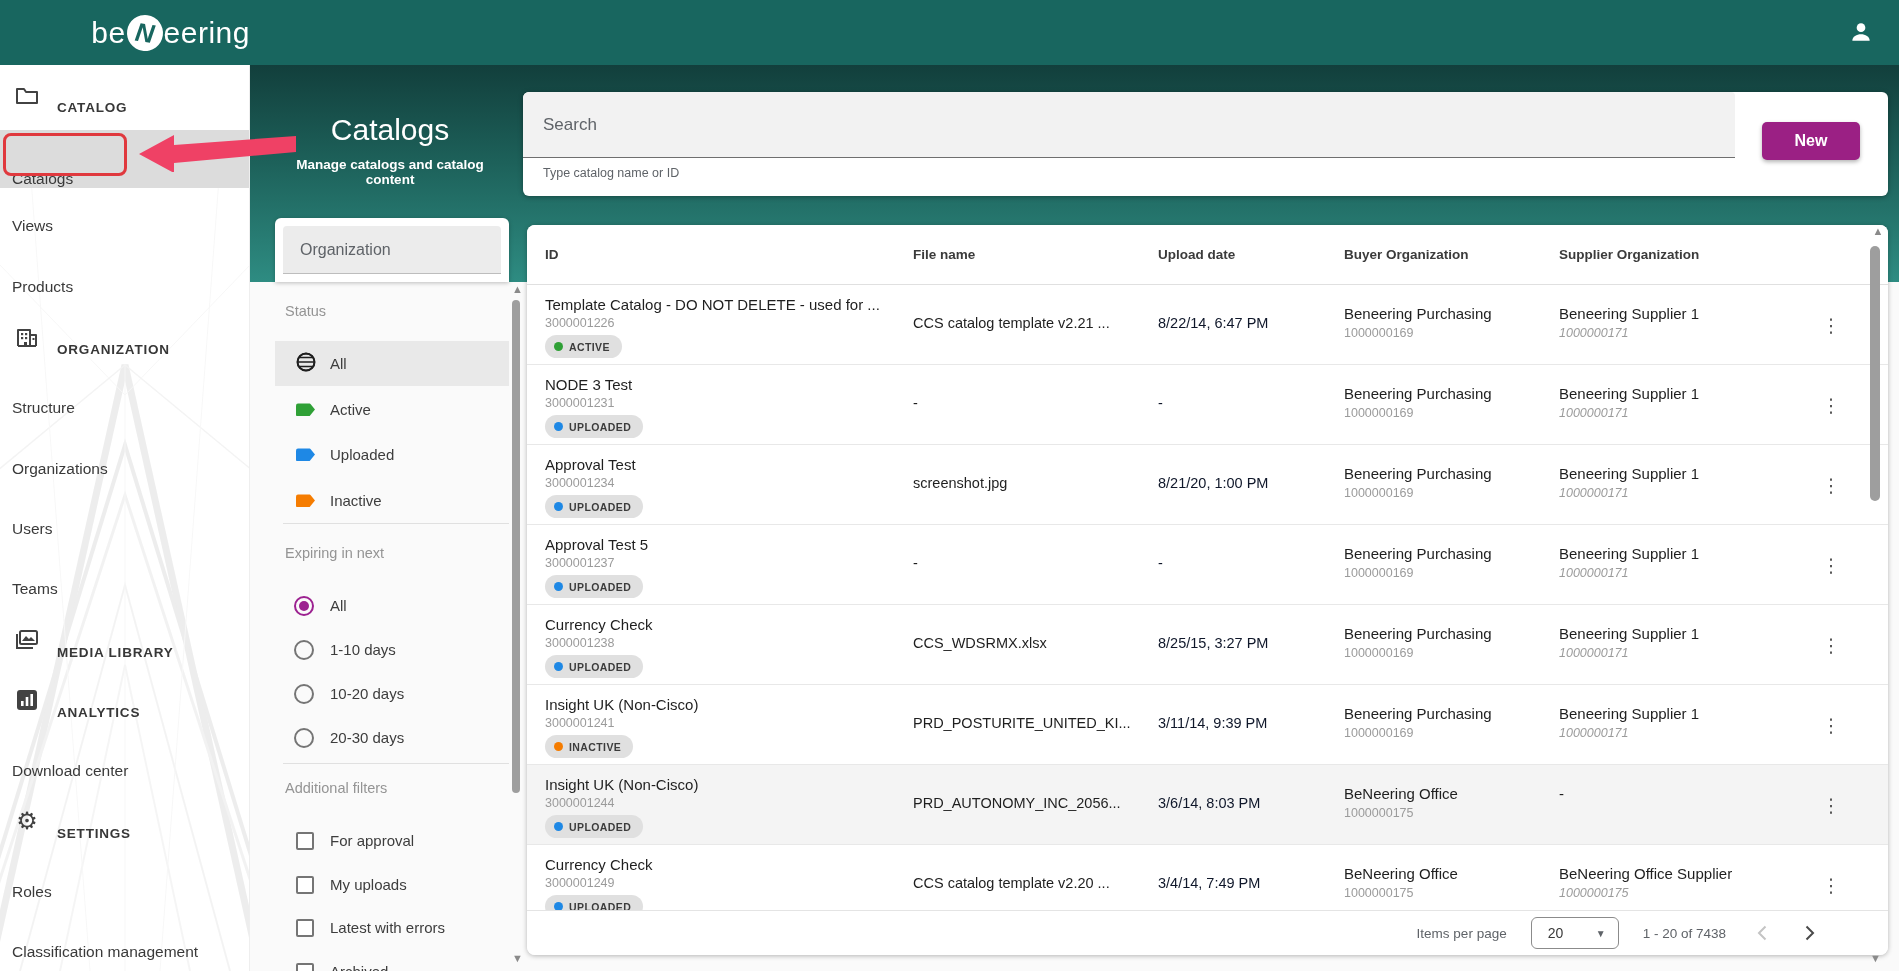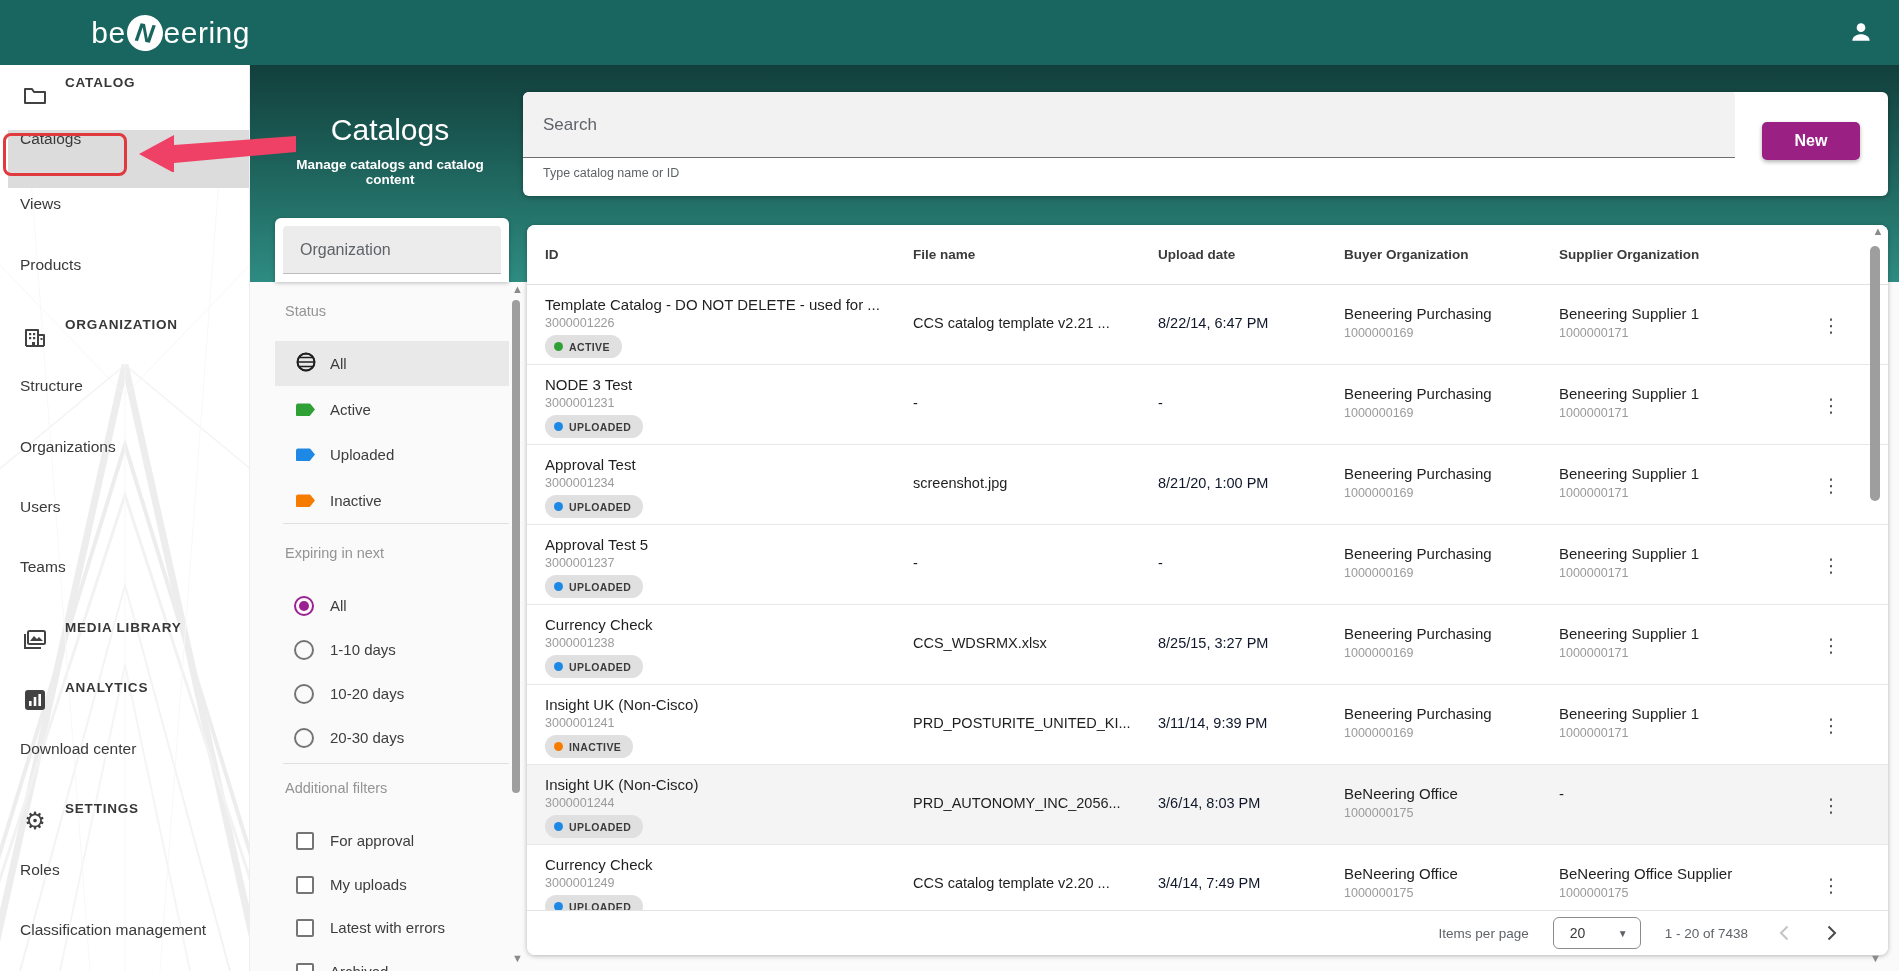--- a/index.html
+++ b/index.html
@@ -8,21 +8,21 @@
 
   
   .topbar{position:absolute;left:0;top:0;width:1899px;height:65px;background:#18665f;z-index:30;}
   .logo{position:absolute;left:0;top:0;width:250px;height:65px;display:flex;align-items:center;justify-content:flex-end;color:#fff;font-size:30px;font-weight:400;letter-spacing:.5px;}
   .logo-circle{display:inline-flex;align-items:center;justify-content:center;width:36px;height:36px;border-radius:50%;background:#fff;color:#18665f;font-weight:700;font-style:italic;font-size:26px;margin:0 1px;transform:rotate(8deg);}
   .account{position:absolute;right:22px;top:16px;width:32px;height:32px;display:flex;align-items:center;justify-content:center;cursor:pointer;}
 
   
   .sidebar{position:absolute;left:0;top:65px;width:250px;height:906px;background:#fff;z-index:20;overflow:hidden;border-right:1px solid #eee;}
   .sidebar-bg{position:absolute;left:0;top:0;z-index:0;opacity:.5;}
-  .nav-entry{position:absolute;left:8px;width:302px;height:40px;display:flex;align-items:flex-start;z-index:2;cursor:pointer;}
+  .nav-entry{position:absolute;left:0;width:302px;height:40px;display:flex;align-items:flex-end;z-index:2;cursor:pointer;}
   .nav-section .nav-label{margin-left:57px;font-size:13.5px;font-weight:700;letter-spacing:.8px;color:#373737;}
   .nav-icon{position:absolute;left:14px;top:50%;transform:translateY(-50%);width:26px;height:26px;display:flex;align-items:center;justify-content:center;color:#424242;}
   .chev{position:absolute;right:26px;top:50%;transform:translateY(-50%);}
   .nav-item .nav-label{margin-left:12px;font-size:15.5px;color:#3a3a3a;}
   .nav-active{background:#dcdcdc;height:58px;}
   .annotation-box{position:absolute;left:3px;top:133px;width:124px;height:43px;border:3px solid #e0393e;border-radius:8px;z-index:40;pointer-events:none;}
   .annotation-arrow{position:absolute;left:136px;top:132px;z-index:41;pointer-events:none;}
 
   
   .header-band{position:absolute;left:250px;top:65px;width:1649px;height:217px;background:linear-gradient(180deg,#123f3c 0%,#1d615a 45%,#2e8c82 100%);}
@@ -68,25 +68,25 @@
   .c-name{left:18px;top:11px;font-size:15px;color:#1f1f1f;}
   .c-id{left:18px;top:31px;font-size:12.5px;color:#9b9b9b;}
   .badge{position:absolute;left:18px;top:50px;height:23px;display:inline-flex;align-items:center;gap:6px;background:#e0e0e0;border-radius:12px;padding:0 12px 0 9px;}
   .badge .dot{width:9px;height:9px;border-radius:50%;}
   .badge .btext{font-size:10.5px;font-weight:700;letter-spacing:.4px;color:#3c3c3c;}
   .c-file{left:386px;top:30px;font-size:14.5px;color:#1f1f1f;max-width:230px;overflow:hidden;}
   .c-date{left:631px;top:30px;font-size:14.5px;color:#0f172a;}
   .c-buyer{left:817px;top:20px;font-size:15px;color:#1f1f1f;}
   .c-buyer-id{left:817px;top:41px;font-size:12.5px;color:#9b9b9b;}
   .c-sup{left:1032px;top:20px;font-size:15px;color:#1f1f1f;}
-  .c-sup-id{left:1032px;top:41px;font-size:12.5px;color:#9b9b9b;}
+  .c-sup-id{left:1032px;top:41px;font-size:12.5px;color:#9b9b9b;font-style:italic;}
   .kebab{position:absolute;left:1290px;top:24px;width:28px;height:32px;display:flex;align-items:center;justify-content:center;font-size:19px;color:#555;cursor:pointer;}
 
   
-  .pagination{position:absolute;left:0;top:685px;width:100%;height:45px;background:#fff;border-top:1px solid #e4e4e4;display:flex;align-items:center;justify-content:flex-end;gap:24px;padding-right:44px;z-index:3;}
+  .pagination{position:absolute;left:0;top:685px;width:100%;height:45px;background:#fff;border-top:1px solid #e4e4e4;display:flex;align-items:center;justify-content:flex-end;gap:24px;padding-right:66px;z-index:3;}
   .pg-label,.pg-range{font-size:13.5px;color:#5f6368;}
   .pg-select{width:88px;height:32px;border:1px solid #8b8b8b;border-radius:6px;display:flex;align-items:center;padding:0 12px 0 16px;justify-content:space-between;font-size:14px;color:#3a3a3a;cursor:pointer;background:#fff;}
   .pg-caret{font-size:10px;color:#5f6368;}
   .pg-chev{width:24px;height:24px;display:flex;align-items:center;justify-content:center;cursor:pointer;}
 
   .tbl-scroll-up{position:absolute;left:1866px;top:225px;width:24px;height:18px;text-align:center;font-size:11px;color:#8a8a8a;z-index:8;cursor:pointer;}
 </style>
 </head>
 <body>
 

